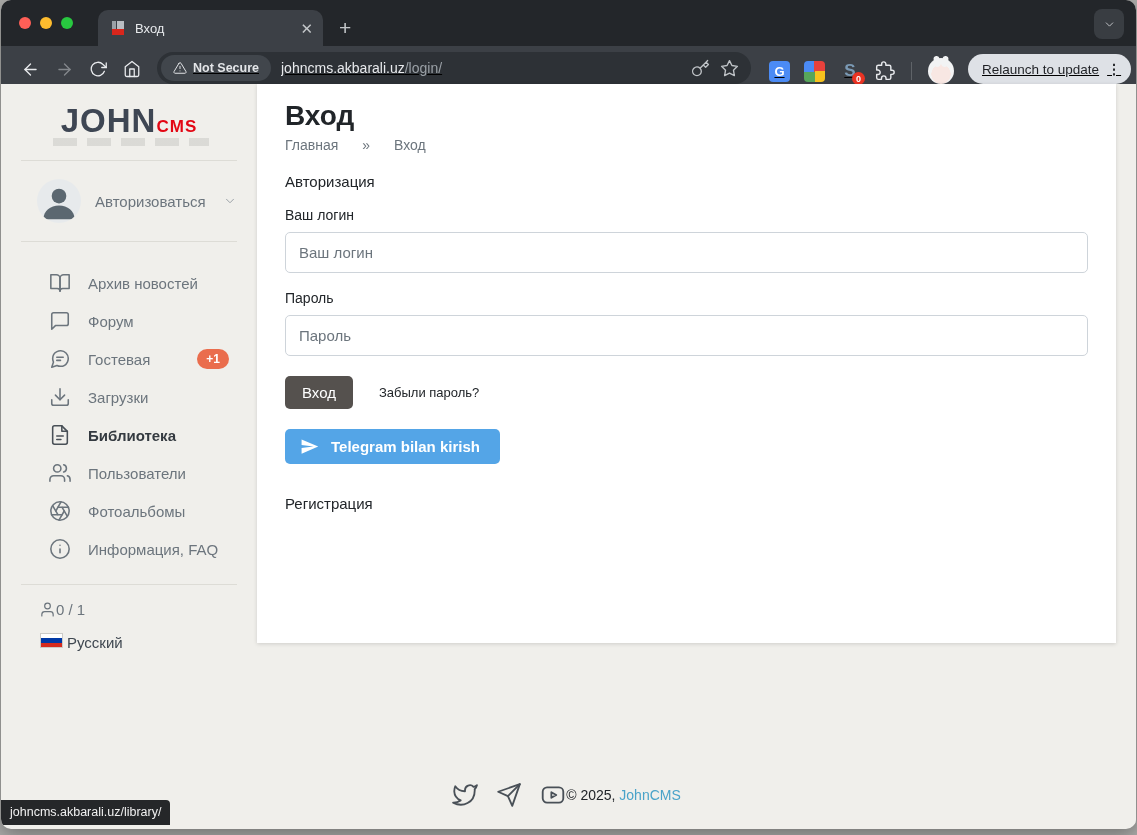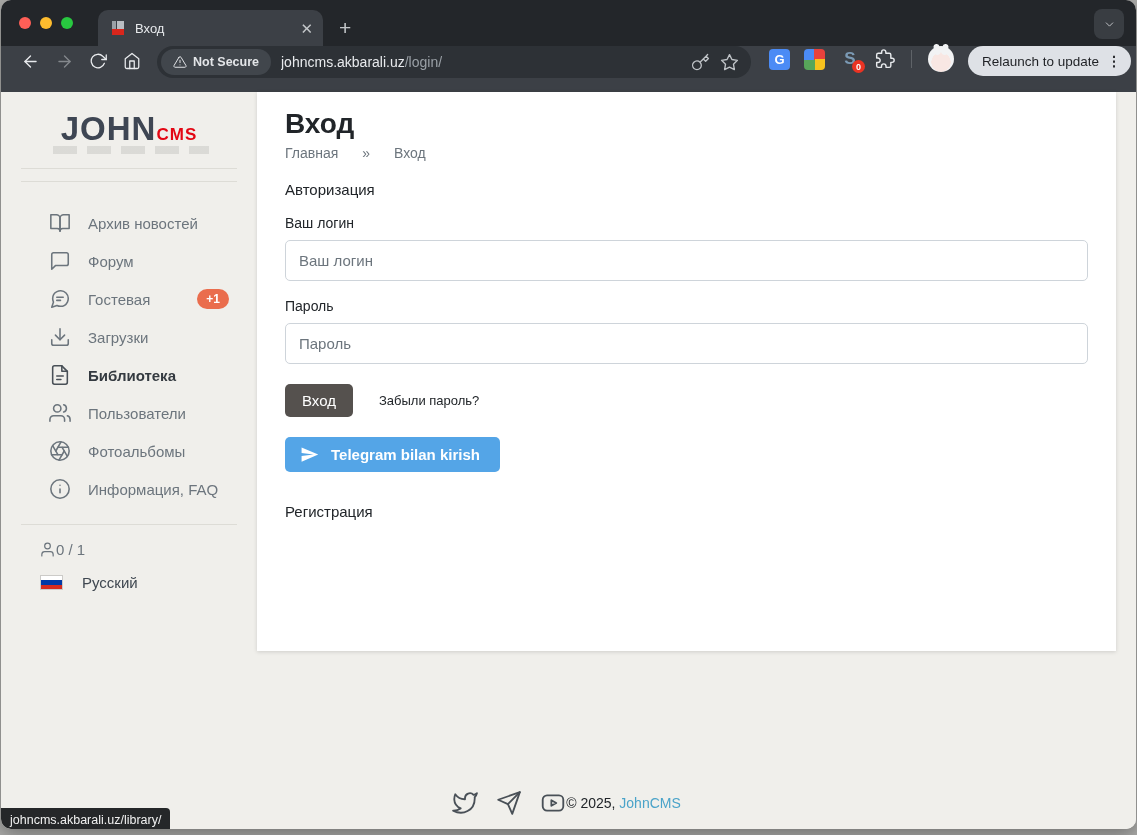--- a/index.html
+++ b/index.html
@@ -34,22 +34,22 @@
   .tab-title { color:#e8eaed; font-size:13px; flex:1; white-space:nowrap; overflow:hidden; }
   .tab-close { color:#c3c6c9; font-size:15px; line-height:1; cursor:pointer; }
   .newtab { color:#c3c6c9; font-size:21px; margin:0 0 8px 16px; line-height:1; }
   .win-chevron {
     position:absolute; right:12px; top:9px; width:30px; height:30px;
     background:#393d42; border-radius:8px; display:flex; align-items:center; justify-content:center;
   }
 
   
   .toolbar {
-    height:46px; background:#3c4046; display:flex; align-items:flex-start;
-    padding:0 10px 0 14px; gap:4px;
+    height:38px; background:#3c4046; display:flex; align-items:flex-end;
+    padding:0 10px 0 14px; gap:4px;text-decoration:underline;
   }
   .nav-btn { width:30px; height:30px; display:flex; align-items:center; justify-content:center; flex:none; }
   .omnibox {
     flex:none; width:594px; height:32px; margin-left:6px; background:#2d3136;
     border-radius:16px; display:flex; align-items:center; padding:0 12px 0 4px; gap:10px;
   }
   .chip {
     height:26px; background:#41464c; border-radius:13px; display:flex;
     align-items:center; gap:6px; padding:0 12px; flex:none;
   }
@@ -96,21 +96,21 @@
   .auth-label { color:#6c757d; font-size:15px; flex:1; }
   .nav { padding:10px 8px 4px; }
   .nav-item { display:flex; align-items:center; gap:17px; padding:8px 20px 8px 40px; cursor:pointer; }
   .nav-item .nv-icon { color:#6c757d; flex:none; display:flex; }
   .nav-label { color:#6c757d; font-size:15px; flex:1; }
   .nav-item.active .nav-label { color:#343a40; font-weight:700; }
   .nav-item.active .nv-icon { color:#495057; }
   .nav-badge { background:#ea6d4d; color:#fff; font-size:12px; font-weight:700;
     border-radius:11px; padding:3px 9px; }
   .counter-row { display:flex; align-items:center; gap:0; padding:4px 20px 4px 38px; color:#6c757d; font-size:15px; }
-  .lang-row { display:flex; align-items:center; gap:20px; padding:12px 20px 4px 40px; }
+  .lang-row { display:flex; align-items:flex-start; gap:5px; padding:12px 20px 4px 40px; }
   .flag { width:21px; height:13px; flex:none; box-shadow:0 0 0 1px rgba(0,0,0,.15);
     background:linear-gradient(#fff 0 33%, #0039a6 33% 66%, #d52b1e 66% 100%); }
   .lang-label { color:#3f4750; font-size:15px; }
 
   
   .content { flex:1; padding-right:20px; }
   .panel { background:#fff; height:559px; box-shadow:0 1px 4px rgba(0,0,0,.14);
     padding:16px 28px 28px; }
   .page-title { font-size:28px; font-weight:600; color:#212529; }
   .breadcrumb { margin-top:5px; font-size:14px; color:#6c757d; display:flex; gap:24px; }
@@ -234,20 +234,32 @@
   </div>
 
   <div class="app">
 
     <aside class="sidebar">
       <div class="logo">
         <span class="logo-main">JOHN</span><span class="logo-suffix">CMS</span>
         <div class="logo-reflect"></div>
       </div>
       <hr class="sb-divider">
+      <div class="auth-row">
+        <span class="avatar">
+          <svg width="44" height="44" viewBox="0 0 24 24">
+              <circle cx="12" cy="9.3" r="4" fill="#5b6770"></circle>
+              <path d="M3.5 22c0-4.7 3.8-7.6 8.5-7.6s8.5 2.9 8.5 7.6" fill="#5b6770"></path>
+            </svg>
+        </span>
+        <span class="auth-label">Авторизоваться</span>
+        <svg class="icon" width="14" height="14" viewBox="0 0 24 24" style="color:#9aa0a6">
+            <polyline points="6 9 12 15 18 9"></polyline>
+          </svg>
+      </div>
       <hr class="sb-divider">
 
       <nav class="nav">
         <div class="nav-item">
           <span class="nv-icon">
               <svg class="icon" width="22" height="22" viewBox="0 0 24 24">
                 <path d="M2 3h6a4 4 0 0 1 4 4v14a3 3 0 0 0-3-3H2z"></path>
                 <path d="M22 3h-6a4 4 0 0 0-4 4v14a3 3 0 0 1 3-3h7z"></path>
               </svg>
             </span>

